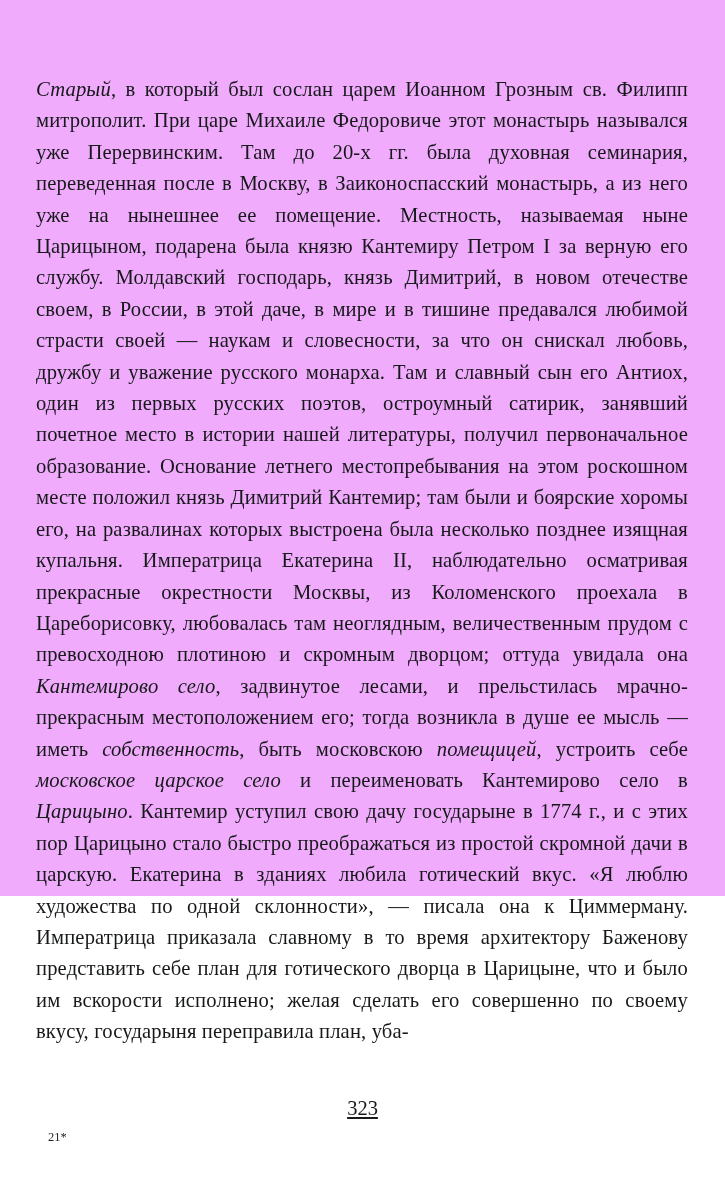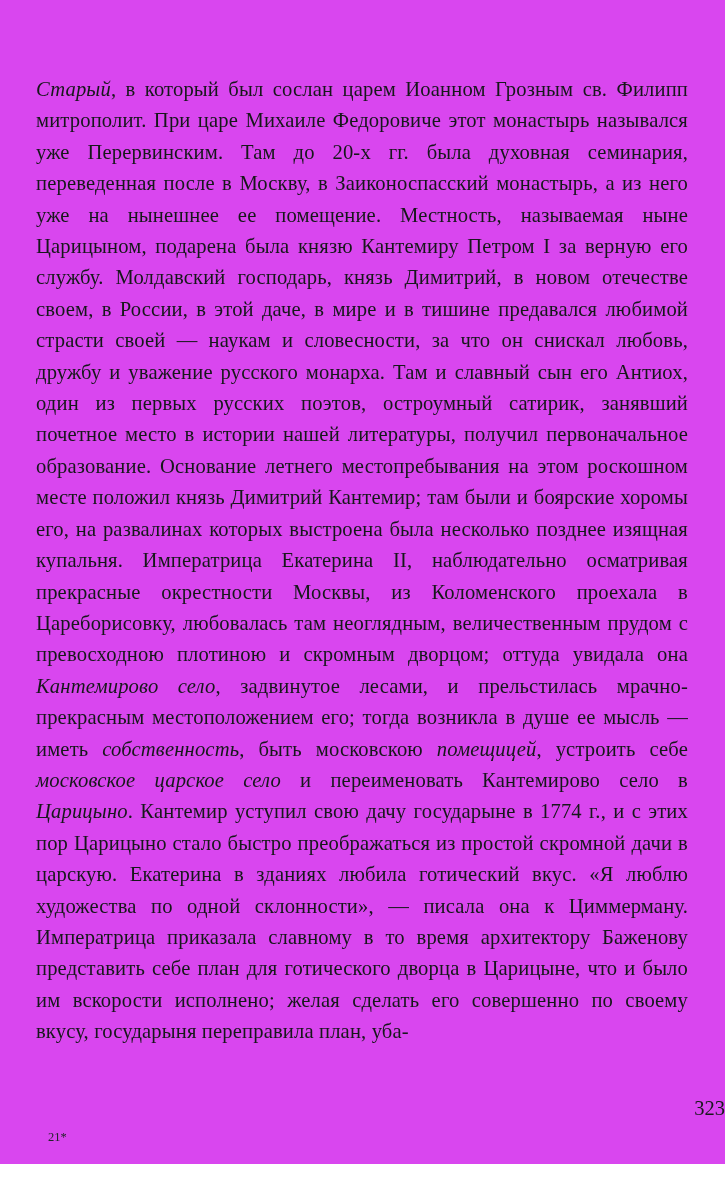--- a/index.html
+++ b/index.html
@@ -10,22 +10,22 @@
     width: 725px;
     height: 1180px;
     background: #ffffff;
     font-family: "Liberation Serif", "DejaVu Serif", serif;
     color: #1b1b1b;
     overflow: hidden;
   }
   .page {
     position: relative;
     width: 725px;
-    height: 1164px;
-    background: #d946ef;
+    height: 896px;
+    background: #f0abfc;
   }
   .text-block {
     position: absolute;
     left: 36px;
     top: 74px;
     width: 652px;
     font-size: 20.6px;
     line-height: 31.4px;
     text-align: justify;
     text-justify: inter-word;
@@ -37,23 +37,24 @@
     text-indent: 0;
   }
   .text-block i {
     font-style: italic;
   }
   .page-number {
     position: absolute;
     left: 0;
     right: 0;
     top: 1097px;
-    text-align: right;
+    text-align: center;
     font-size: 20.5px;
     color: #17191b;
+    text-decoration: underline;
   }
   .signature-mark {
     position: absolute;
     left: 48px;
     top: 1130px;
     font-size: 12.5px;
     color: #22242a;
     font-family: "Liberation Serif", "DejaVu Serif", serif;
   }
 </style>

